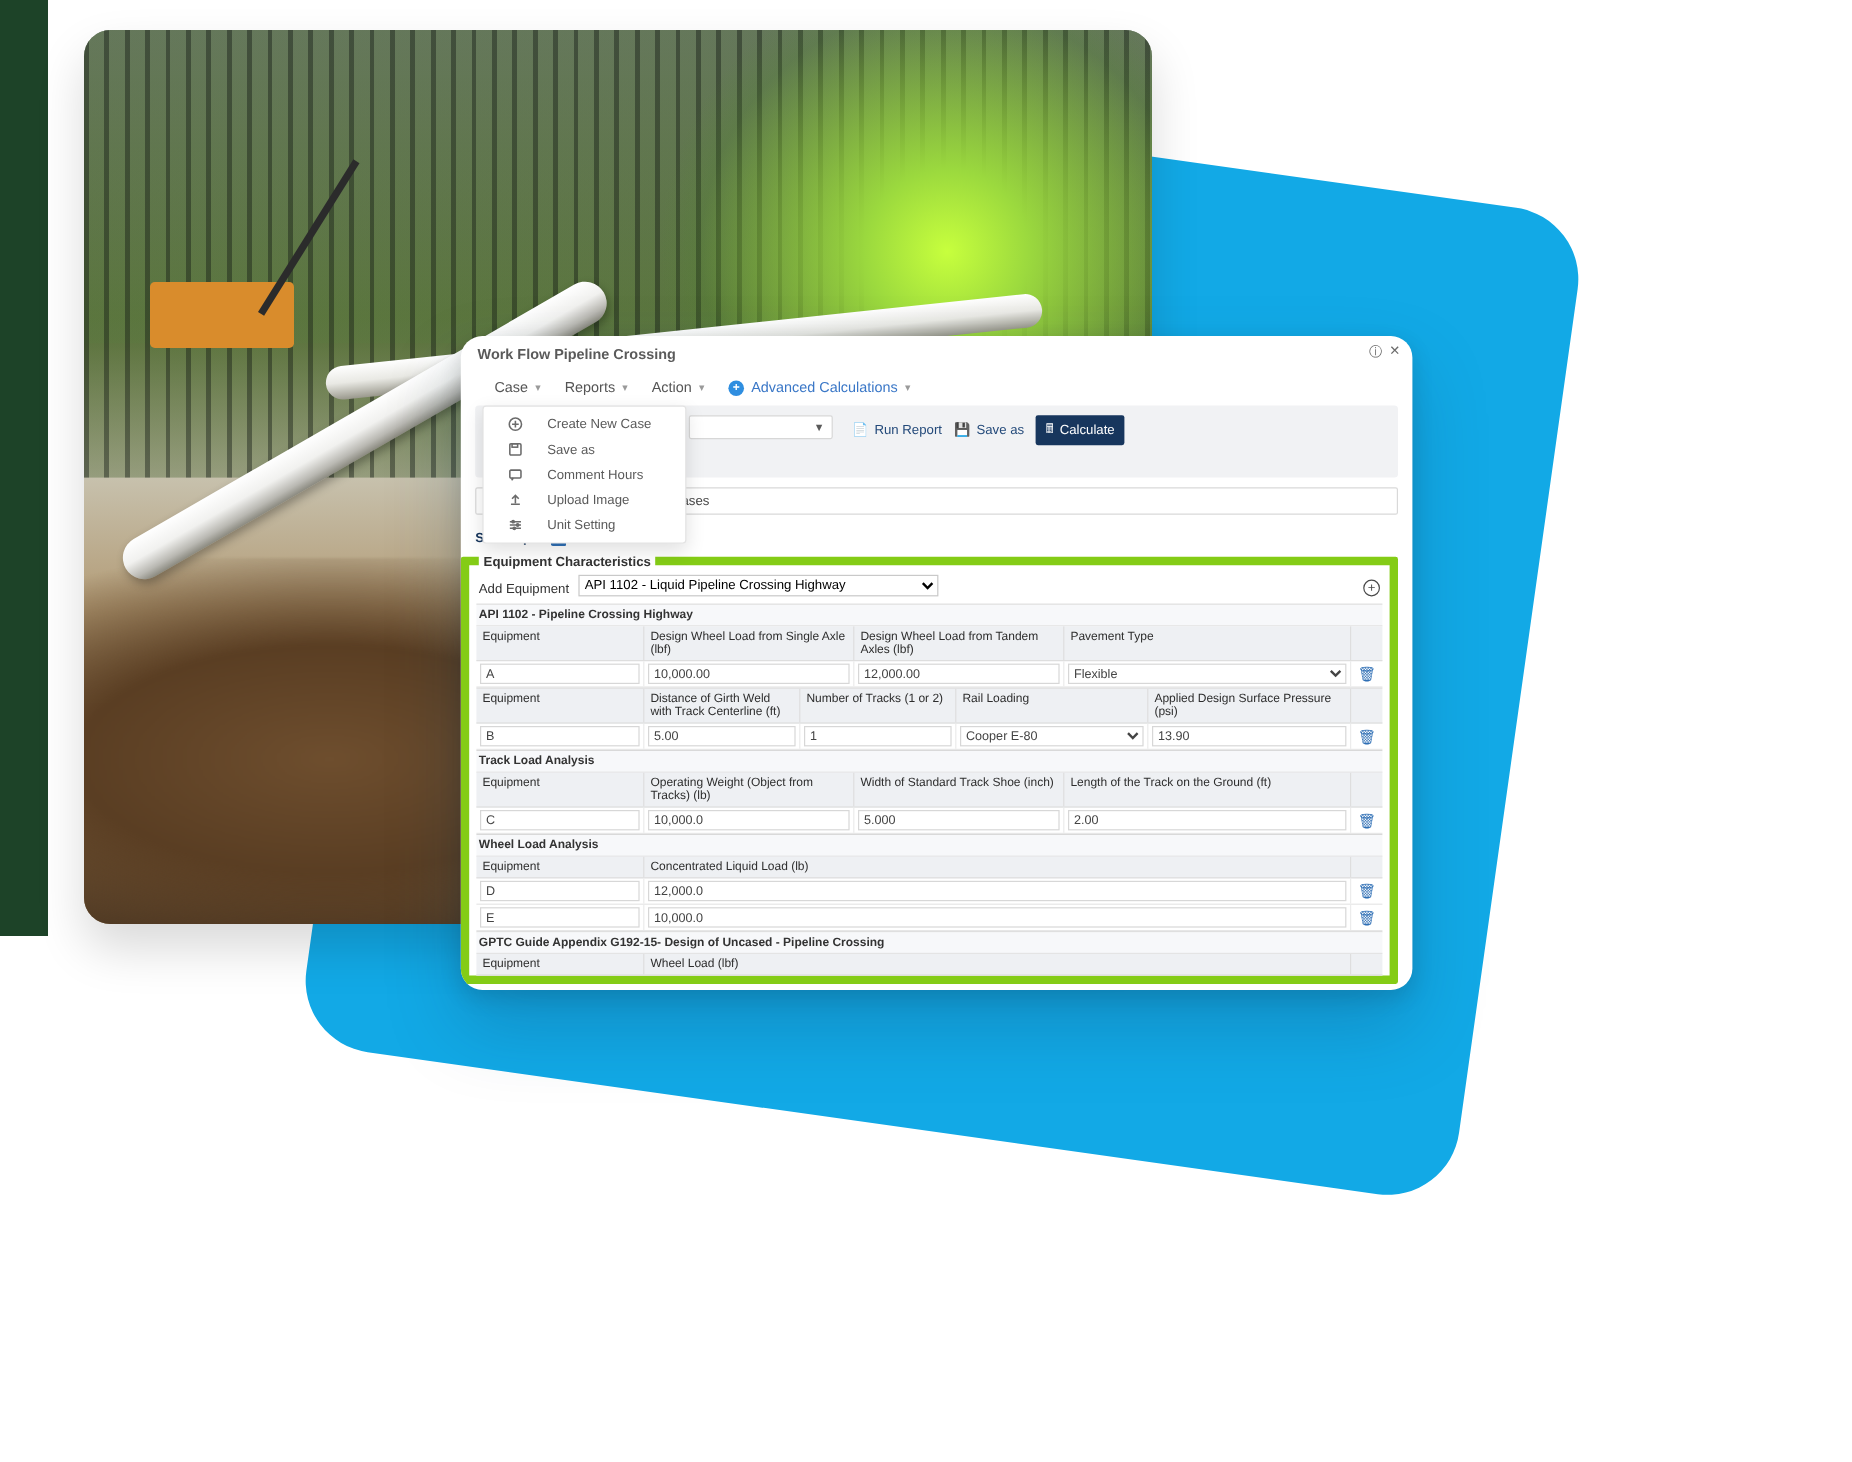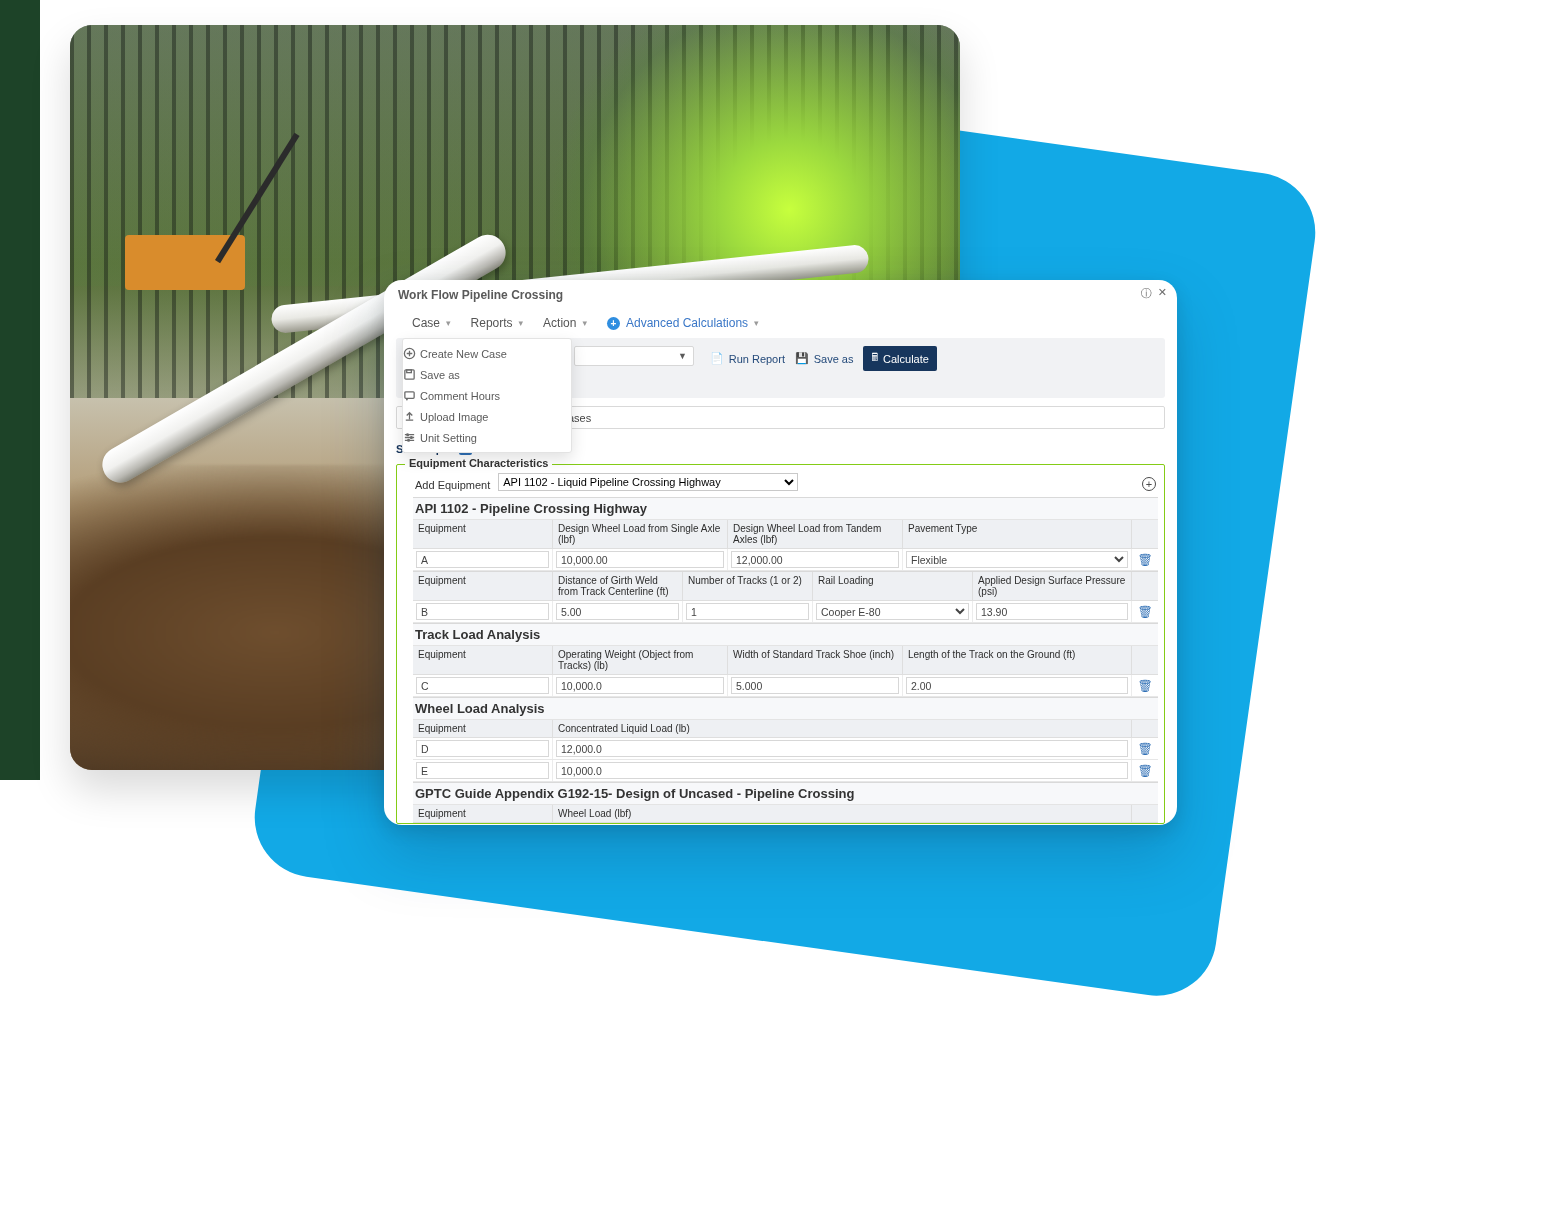--- a/index.html
+++ b/index.html
@@ -37,21 +37,21 @@
 
 
 .menubar{display:flex;gap:20px;align-items:center;padding:8px 28px 8px 28px;font-size:12px;color:#555}
 .menubar .mitem{display:flex;align-items:center;gap:6px;cursor:pointer}
 .menubar .chev{font-size:9px;color:#9a9a9a}
 .menubar .adv{display:flex;align-items:center;gap:6px;color:#3a77c7}
 .menubar .adv .plus{width:13px;height:13px;border-radius:50%;background:#2f8ee0;color:#fff;display:flex;align-items:center;justify-content:center;font-size:10px;font-weight:700}
 
 
 .dropdown{position:absolute;left:18px;top:58px;width:170px;background:#fff;border:1px solid #e3e3e3;border-radius:3px;box-shadow:0 6px 16px rgba(0,0,0,.12);z-index:30;padding:4px 0}
-.dropdown .drow{display:flex;align-items:center;gap:4px;padding:4px 0;font-size:11px;color:#5a5a5a;cursor:pointer}
+.dropdown .drow{display:flex;align-items:center;gap:20px;padding:4px 20px;font-size:11px;color:#5a5a5a;cursor:pointer}
 .dropdown .ic{width:13px;height:13px;flex:0 0 13px;display:flex;align-items:center;justify-content:center;color:#6b6b6b}
 .dropdown .ic svg{width:13px;height:13px}
 
 
 .greybar{position:relative;margin:0 12px;height:60px;background:#f1f2f4;border-radius:3px}
 .greybar .selbox{position:absolute;left:178px;top:8px;width:120px;height:20px;background:#fff;border:1px solid #d7d7d7;border-radius:2px}
 .greybar .selbox .car{position:absolute;right:6px;top:4px;font-size:9px;color:#5a5a5a}
 .greybar .actions{position:absolute;left:314px;top:8px;display:flex;align-items:center;gap:10px}
 .greybar .tbtn{display:flex;align-items:center;gap:5px;font-size:11px;color:#244a7a;cursor:pointer}
 .greybar .tbtn .tico{color:#2f6fb5}
@@ -61,30 +61,30 @@
 .radiorow{margin:8px 12px 0 12px;border:1px solid #d9d9d9;border-radius:2px;padding:4px 8px;display:flex;align-items:center;gap:14px;font-size:11px;color:#444}
 .radiorow label{display:flex;align-items:center;gap:4px}
 .radiorow input[type=radio]{accent-color:#2f6fb5;margin:0}
 
 
 .sect{margin:10px 12px 0 12px}
 .sect-hdr{display:flex;align-items:center;gap:6px;font-size:11px;color:#17365d;font-weight:700}
 .sect-hdr input[type=checkbox]{accent-color:#2f6fb5}
 
 
-.fs{position:relative;margin:6px 12px 0 12px;border:1px solid #84cc16;border-radius:2px;padding:8px 6px 0 16px}
+.fs{position:relative;margin:6px 12px 0 0;border:7px solid #84cc16;border-radius:2px;padding:8px 6px 0 6px}
 .fs .legend{position:absolute;left:8px;top:-8px;background:#fff;padding:0 4px;font-size:11px;font-weight:700;color:#333}
 
 .addrow{display:flex;align-items:flex-end;gap:8px;padding:0 2px 6px 2px;font-size:11px}
 .addrow select{flex:0 0 300px;height:18px;font-size:11px;border:1px solid #c9c9c9;background:#fff}
 .addrow .plusend{margin-left:auto;width:14px;height:14px;border-radius:50%;border:1.5px solid #4a4a4a;display:flex;align-items:center;justify-content:center;font-size:11px;color:#4a4a4a;cursor:pointer;line-height:1}
 
 
 .blk{border-top:1px solid #d9d9d9}
-.blk .btitle{font-size:13px;font-weight:700;color:#333;padding:3px 2px;background:#f7f8fa;border-bottom:1px solid #e4e4e4}
+.blk .btitle{font-size:10px;font-weight:700;color:#333;padding:3px 2px;background:#f7f8fa;border-bottom:1px solid #e4e4e4}
 .hrow,.drow2{display:grid;align-items:stretch}
 .hrow{background:#eef0f3;border-bottom:1px solid #dedede}
 .hrow .hc{font-size:10px;color:#2d2d2d;padding:3px 5px;border-right:1px solid #dedede}
 .hrow .hc:last-child{border-right:none}
 .drow2{border-bottom:1px solid #e7e7e7}
 .drow2 .dc{padding:2px 3px;border-right:1px solid #ececec;display:flex;align-items:center}
 .drow2 .dc:last-child{border-right:none;justify-content:center}
 .drow2 input[type=text]{width:100%;height:17px;font-size:10.5px;border:1px solid #d7d7d7;background:#fff;padding:0 4px;color:#444}
 .drow2 select{width:100%;height:17px;font-size:10.5px;border:1px solid #d7d7d7;background:#fff;color:#444}
 .trash{color:#2f6fb5;font-size:12px;cursor:pointer}
@@ -267,21 +267,21 @@
             </div>
           <div class="dc">
               <span class="trash">🗑</span>
             </div>
         </div>
       </div>
 
       <div class="blk">
         <div class="hrow g-rr">
           <div class="hc">Equipment</div>
-          <div class="hc">Distance of Girth Weld from Track Centerline (ft)</div>
+          <div class="hc">Distance of Girth Weld with Track Centerline (ft)</div>
           <div class="hc">Number of Tracks (1 or 2)</div>
           <div class="hc">Rail Loading</div>
           <div class="hc">Applied Design Surface Pressure (psi)</div>
           <div class="hc"></div>
         </div>
         <div class="drow2 g-rr">
           <div class="dc">
               <input type="text" value="B" style="">
             </div>
           <div class="dc">

